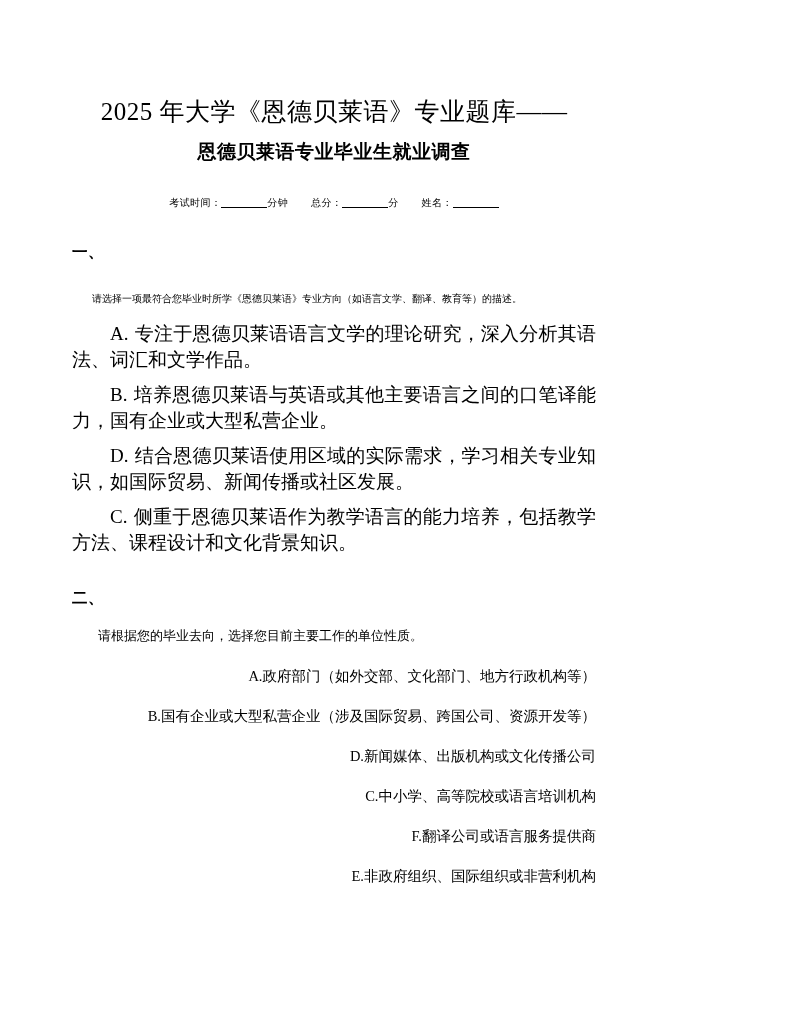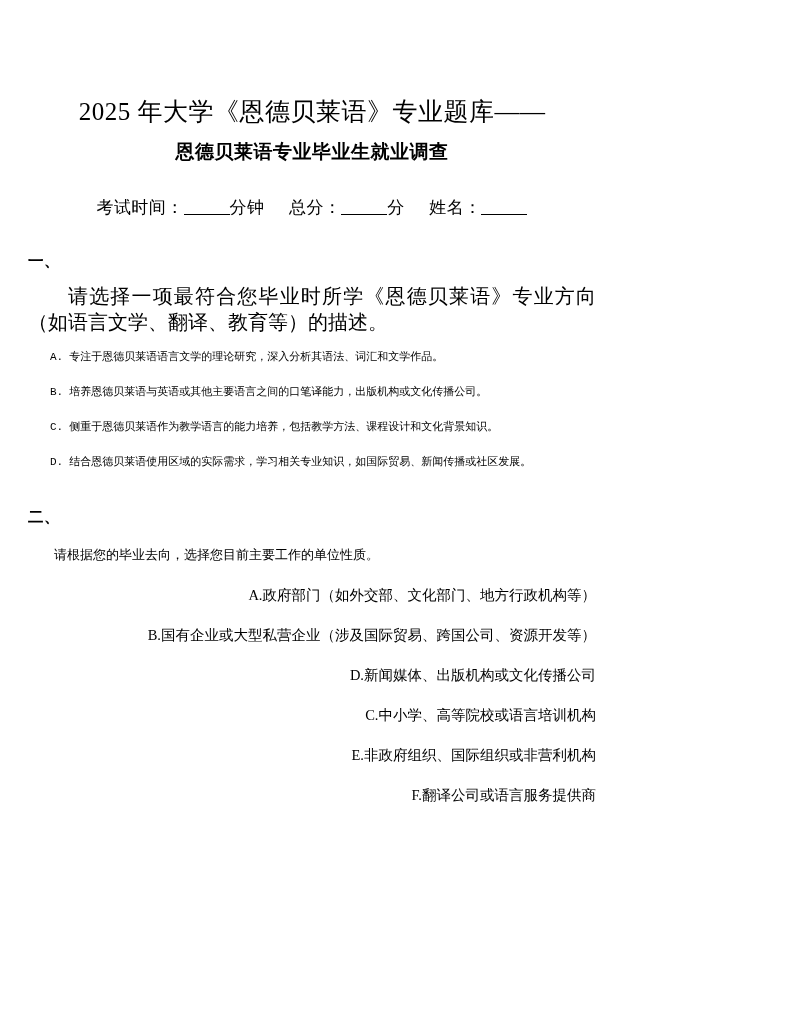--- a/index.html
+++ b/index.html
@@ -11,39 +11,39 @@
     width: 792px;
     height: 1025px;
     font-family: "Liberation Serif", "DejaVu Serif", serif;
     color: #000000;
     overflow: hidden;
   }
   .page {
     width: 668px;
     height: 1025px;
     box-sizing: border-box;
-    padding: 72px 72px 40px 28px;
+    padding: 72px 72px 40px 72px;
     position: relative;
   }
   .doc-title {
     text-align: center;
     font-size: 25px;
     line-height: 40px;
     font-weight: normal;
     margin: 20px 0 0 0;
     letter-spacing: 0.5px;
   }
   .doc-title .line2 {
     display: block;
     font-weight: bold;
     font-size: 19px;
   }
   .meta-line {
     text-align: center;
-    font-size: 17px;
+    font-size: 10px;
     margin-top: 24px;
     letter-spacing: 0.4px;
   }
   .meta-item {
     display: inline-block;
     margin: 0 10px;
   }
   .blank {
     display: inline-block;
     border-bottom: 1px solid #000;
@@ -52,33 +52,32 @@
     vertical-align: -2px;
   }
   .section-num {
     font-size: 15.5px;
     font-weight: bold;
     margin-top: 32px;
     margin-bottom: 4px;
     letter-spacing: 0.5px;
   }
   .q-stem {
-    font-size: 20px;
+    font-size: 10px;
     line-height: 26px;
     text-indent: 2em;
-    margin: 11px 0 0 0;
+    margin: 23px 0 0 0;
     text-align: justify;
   }
   .opt {
-    font-size: 11px;
+    font-size: 19px;
     line-height: 26px;
     text-indent: 2em;
     margin: 9px 0 0 0;
     text-align: justify;
-    font-family: Liberation Mono, monospace;
   }
   .opt .letter {
     margin-right: 6px;
   }
   .opt-compact {
     font-size: 14.5px;
     line-height: 26px;
     margin: 14px 0 0 0;
     padding-left: 2.6em;
     text-indent: 0;
@@ -124,44 +123,44 @@
     </span>
   </div>
 
   <div class="section-num">一、</div>
   <p class="q-stem">请选择一项最符合您毕业时所学《恩德贝莱语》专业方向（如语言文学、翻译、教育等）的描述。</p>
 
   <p class="opt">
     <span class="letter">A.</span><span>专注于恩德贝莱语语言文学的理论研究，深入分析其语法、词汇和文学作品。</span>
   </p>
   <p class="opt">
-    <span class="letter">B.</span><span>培养恩德贝莱语与英语或其他主要语言之间的口笔译能力，出版机构或文化传播公司。</span>
+    <span class="letter">B.</span><span>培养恩德贝莱语与英语或其他主要语言之间的口笔译能力，国有企业或大型私营企业。</span>
+  </p>
+  <p class="opt">
+    <span class="letter">D.</span><span>结合恩德贝莱语使用区域的实际需求，学习相关专业知识，如国际贸易、新闻传播或社区发展。</span>
   </p>
   <p class="opt">
     <span class="letter">C.</span><span>侧重于恩德贝莱语作为教学语言的能力培养，包括教学方法、课程设计和文化背景知识。</span>
-  </p>
-  <p class="opt">
-    <span class="letter">D.</span><span>结合恩德贝莱语使用区域的实际需求，学习相关专业知识，如国际贸易、新闻传播或社区发展。</span>
   </p>
 
   <div class="section-num">二、</div>
   <p class="sec2-stem">请根据您的毕业去向，选择您目前主要工作的单位性质。</p>
 
   <p class="opt-compact">
     <span class="letter">A.</span><span>政府部门（如外交部、文化部门、地方行政机构等）</span>
   </p>
   <p class="opt-compact">
     <span class="letter">B.</span><span>国有企业或大型私营企业（涉及国际贸易、跨国公司、资源开发等）</span>
   </p>
   <p class="opt-compact">
     <span class="letter">D.</span><span>新闻媒体、出版机构或文化传播公司</span>
   </p>
   <p class="opt-compact">
     <span class="letter">C.</span><span>中小学、高等院校或语言培训机构</span>
   </p>
   <p class="opt-compact">
-    <span class="letter">E.</span><span>非政府组织、国际组织或非营利机构</span>
+    <span class="letter">F.</span><span>翻译公司或语言服务提供商</span>
   </p>
   <p class="opt-compact">
-    <span class="letter">F.</span><span>翻译公司或语言服务提供商</span>
+    <span class="letter">E.</span><span>非政府组织、国际组织或非营利机构</span>
   </p>
 
 </div>
 
 </body></html>

